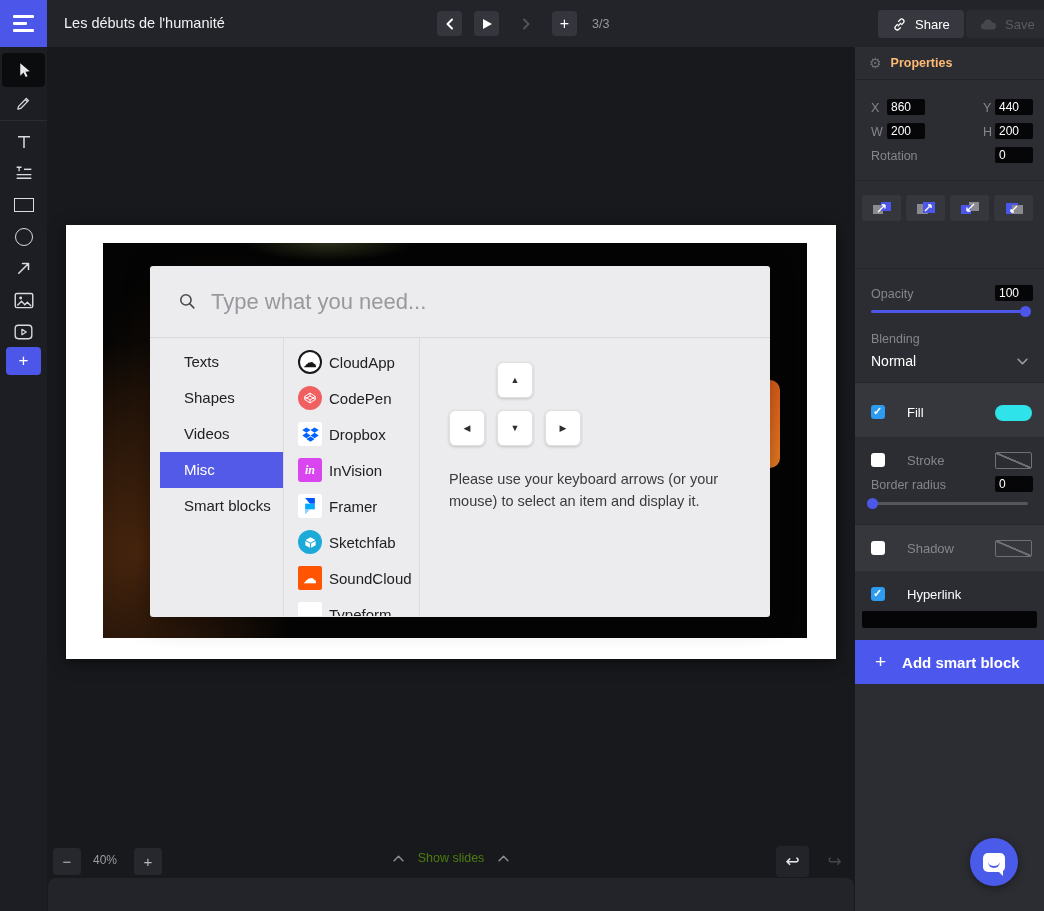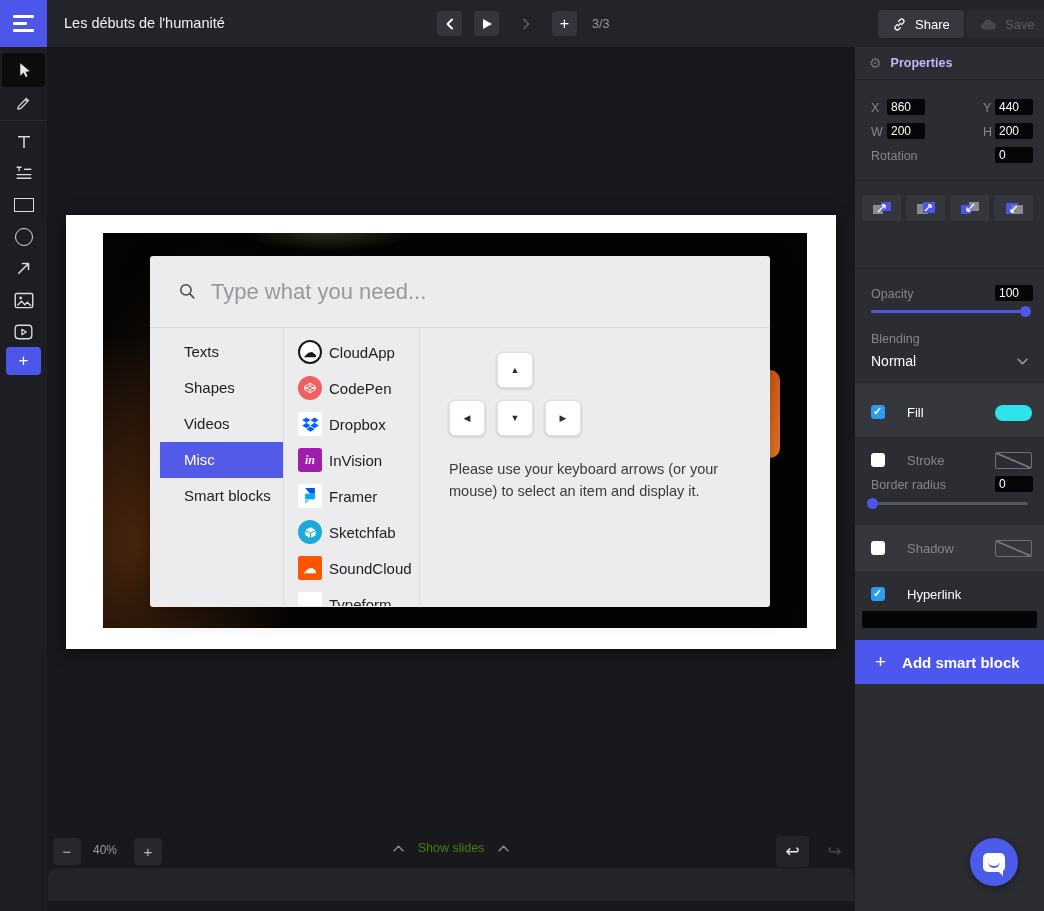--- a/index.html
+++ b/index.html
@@ -21,21 +21,21 @@
   .save-btn { left:966px; background:#2b2c32; color:#5a5b61; }
 
   
   .sidebar { position:absolute; left:0; top:47px; width:47px; height:864px; background:#1d1e23; z-index:25; }
   .tool { position:absolute; left:0; width:47px; height:30px; display:flex; align-items:center; justify-content:center; color:#d9dade; }
   .tool.selected { left:2px; width:43px; height:34px; background:#0b0c0e; border-radius:4px; }
   .side-divider { position:absolute; left:0; top:73px; width:47px; border-top:1px solid #2b2c31; }
   .add-tool { position:absolute; left:6px; top:300px; width:35px; height:28px; border-radius:4px; background:#4c56e8; color:#fff; display:flex; align-items:center; justify-content:center; font-size:17px; }
 
   
-  .canvas { position:absolute; left:47px; top:37px; width:808px; height:864px; background:#18191c; overflow:hidden; }
+  .canvas { position:absolute; left:47px; top:47px; width:808px; height:864px; background:#18191c; overflow:hidden; }
   .slide { position:absolute; left:19px; top:178px; width:770px; height:434px; background:#ffffff; box-shadow:0 3px 14px rgba(0,0,0,.55); }
   .slide-img { position:absolute; left:37px; top:18px; width:704px; height:395px;
     background:
       radial-gradient(ellipse 120px 26px at 32% 0%, rgba(74,82,44,.55), transparent 70%),
       radial-gradient(ellipse 230px 290px at 5% 78%, rgba(142,72,24,.50), transparent 72%),
       radial-gradient(ellipse 190px 230px at 16% 42%, rgba(96,52,20,.32), transparent 70%),
       #040404; }
   .orange-pill { position:absolute; left:699px; top:155px; width:15px; height:88px; border-radius:0 10px 10px 0;
     background:linear-gradient(180deg,#e2601a,#f07e22); z-index:1; }
 
@@ -47,21 +47,21 @@
   .popup-body { display:flex; height:278px; }
   .col-cats { width:134px; border-right:1px solid #dcdcde; padding-top:6px;padding-left:10px; }
   .cat-item { height:36px; line-height:36px; padding-left:24px; font-size:15px; color:#202124; cursor:pointer; }
   .cat-item.selected { background:#545ae8; color:#fff; }
   .col-svcs { width:136px; border-right:1px solid #dcdcde; padding-top:6px; overflow:hidden; }
   .svc { height:36px; display:flex; align-items:center; padding-left:14px; gap:7px; font-size:15px; color:#202124; cursor:pointer; }
   .sicon { width:24px; height:24px; flex:0 0 24px; display:flex; align-items:center; justify-content:center; border-radius:3px; }
   .si-cloudapp { border:2px solid #17181a; border-radius:50%; background:#fff; color:#17181a; font-size:13px; font-weight:bold; line-height:1; }
   .si-codepen { border-radius:50%; background:#f16061; }
   .si-dropbox { background:#fff; }
-  .si-invision { background:#a21caf; color:#fff; font-size:12px; font-weight:bold; font-style:italic; font-family:"Liberation Serif", serif; }
+  .si-invision { background:#d946ef; color:#fff; font-size:12px; font-weight:bold; font-style:italic; font-family:"Liberation Serif", serif; }
   .si-framer { background:#fff; }
   .si-sketchfab { border-radius:50%; background:#1caad9; }
   .si-soundcloud { background:#ff5502; color:#fff; font-size:13px; font-weight:bold; line-height:1; border-radius:2px; }
   .si-typeform { position:relative; background:#fff; display:grid; grid-template-columns:12px 12px; grid-template-rows:12px 12px; border-radius:2px; overflow:hidden; }
   .si-typeform i { display:block; }
   .tf1{background:#72b84e;} .tf2{background:#e0556a;} .tf3{background:#4a87d8;} .tf4{background:#ecc94b;}
   .si-typeform b { position:absolute; left:0; top:0; width:24px; height:24px; color:#fff; font-family:"Liberation Serif", serif; font-size:15px; display:flex; align-items:center; justify-content:center; }
   .col-keys { position:relative; flex:1; }
   .key { position:absolute; width:36px; height:36px; background:#fff; border:1px solid #e1e1e3; border-radius:6px; box-shadow:0 1px 3px rgba(0,0,0,.18); display:flex; align-items:center; justify-content:center; font-size:9px; color:#2e2e30; }
   .keys-hint { position:absolute; left:29px; top:130px; width:300px; font-size:14.5px; line-height:1.55; color:#3b3b3d; }
@@ -72,21 +72,21 @@
   .show-slides { position:absolute; left:0; top:804px; width:808px; display:flex; align-items:center; justify-content:center; gap:14px; }
   .show-slides .lbl { font-size:12.5px; color:#4d7c0f; }
   .chev-up { color:#8a8b90; font-size:10px; }
   .undo-btn { position:absolute; left:729px; top:799px; width:33px; height:31px; background:#232429; border-radius:4px; color:#e8e8ec; display:flex; align-items:center; justify-content:center; font-size:17px; }
   .redo-btn { position:absolute; left:771px; top:799px; width:33px; height:31px; color:#45464c; display:flex; align-items:center; justify-content:center; font-size:17px; }
   .tray { position:absolute; left:1px; top:831px; width:806px; height:33px; background:#232429; border-radius:8px 8px 0 0; }
 
   
   .props { position:absolute; left:855px; top:47px; width:189px; height:864px; background:#2c2d32; font-size:12.5px; color:#85868b; z-index:20; }
   .props-header { position:absolute; left:0; top:0; width:189px; height:33px; border-bottom:1px solid #222327; display:flex; align-items:center; padding-left:14px; gap:9px; }
-  .props-header .ph-title { color:#c4b5fd; font-weight:bold; font-size:12.5px; }
+  .props-header .ph-title { color:#fdba74; font-weight:bold; font-size:12.5px; }
   .gear { color:#6f7075; font-size:14px; font-family:"DejaVu Sans", sans-serif; }
   .prow-label { position:absolute; font-size:12.5px; color:#85868b; }
   .pinput { position:absolute; width:38px; height:16px; background:#060608; border:none; border-radius:2px; color:#fff; font-size:12px; padding:0 4px; font-family:"Liberation Sans", sans-serif; }
   .sec-line { position:absolute; left:0; width:189px; border-top:1px solid #26272c; }
   .arr-btn { position:absolute; top:148px; width:39px; height:26px; background:#36373c; border-radius:3px; display:flex; align-items:center; justify-content:center; }
   .lock-btn { position:absolute; left:7px; top:181px; width:175px; height:25px; border:1px solid #46474c; border-radius:3px; background:transparent; display:flex; align-items:center; justify-content:center; gap:8px; color:#e9eaee; font-size:13px; }
   .slider-track { position:absolute; height:3px; border-radius:2px; }
   .slider-knob { position:absolute; width:11px; height:11px; border-radius:50%; background:#4c56e8; }
   .chev-down { position:absolute; color:#9fa0a5; }
   .band { position:absolute; left:0; width:189px; background:#36373c; }

